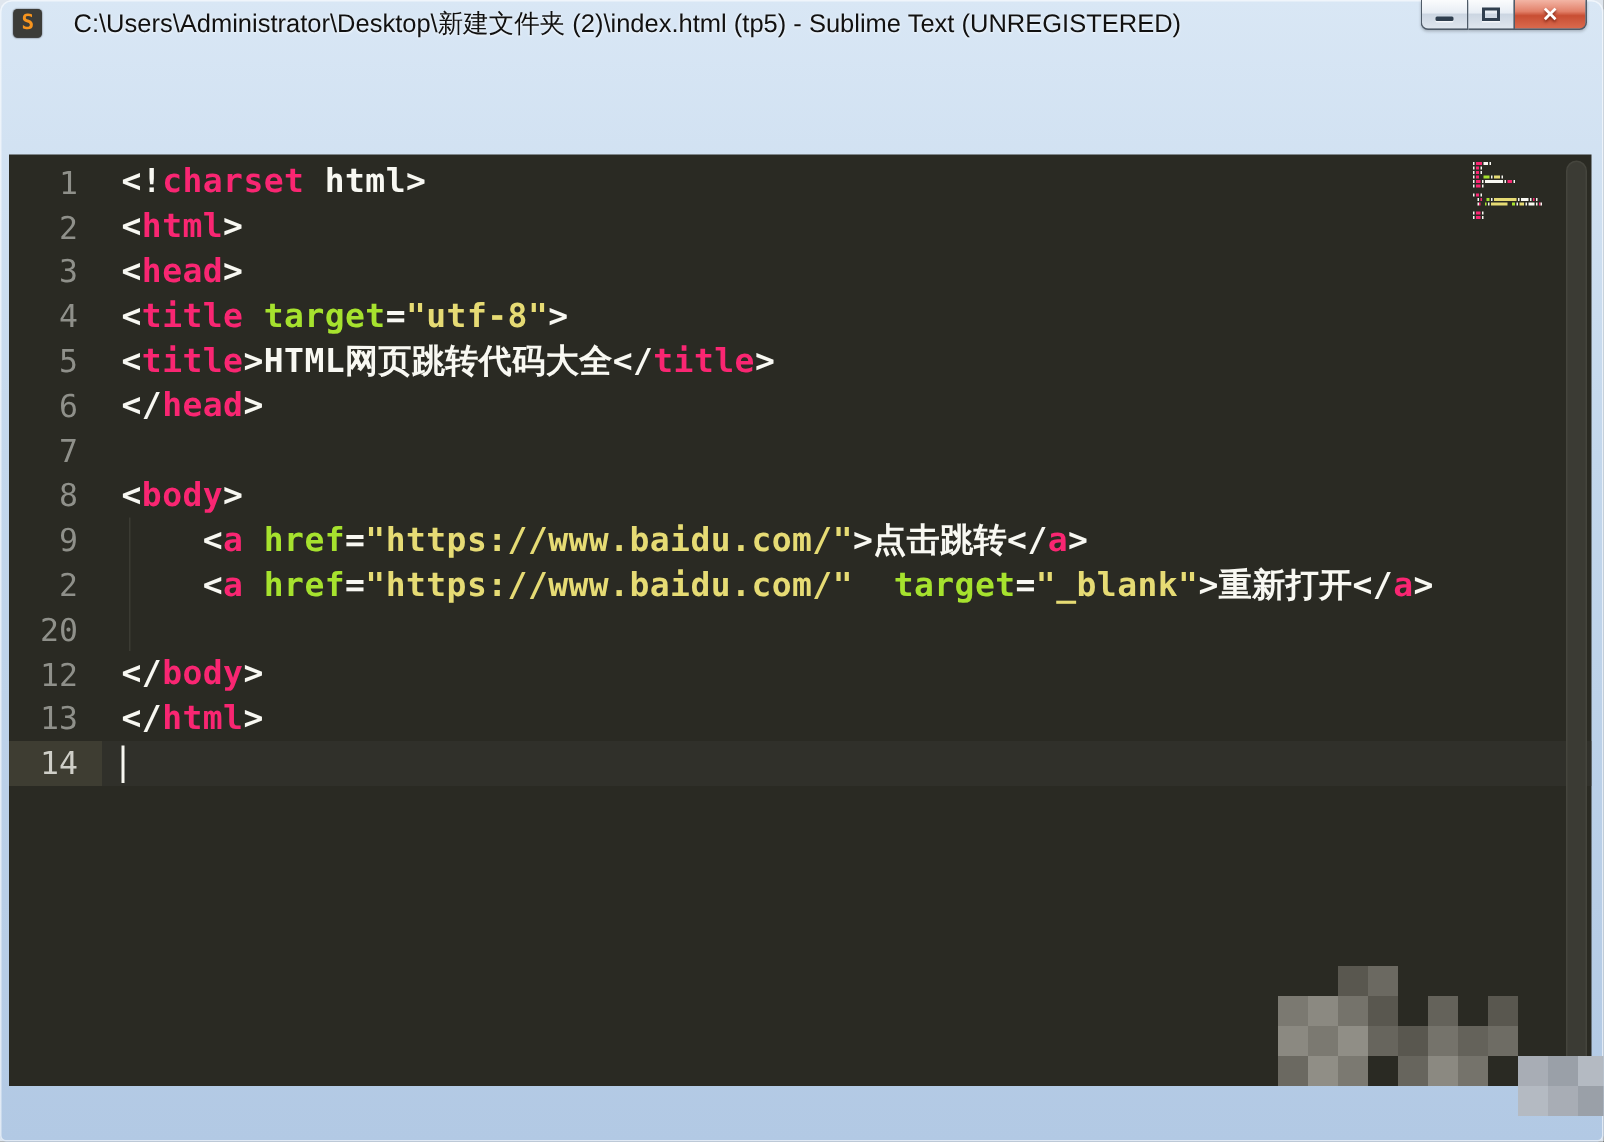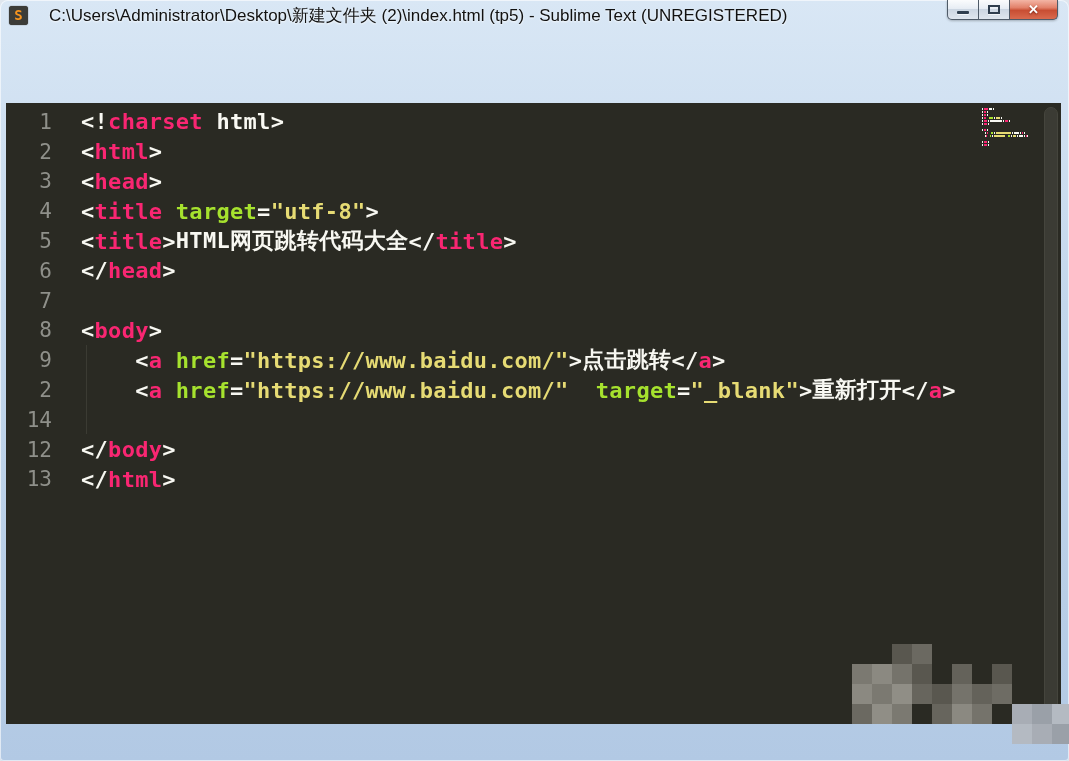--- a/index.html
+++ b/index.html
@@ -133,30 +133,34 @@
         </div>
         <div class="row">
           <div class="gut">9</div>
           <div class="codecell"><span style="color: rgb(248, 248, 242);">    </span><span style="color: rgb(248, 248, 242);">&lt;</span><span style="color: rgb(249, 38, 114);">a</span><span style="color: rgb(248, 248, 242);"> </span><span style="color: rgb(166, 226, 46);">href</span><span style="color: rgb(248, 248, 242);">=</span><span style="color: rgb(230, 219, 116);">"https://www.baidu.com/"</span><span style="color: rgb(248, 248, 242);">&gt;</span><span style="color: rgb(248, 248, 242);">点击跳转</span><span style="color: rgb(248, 248, 242);">&lt;/</span><span style="color: rgb(249, 38, 114);">a</span><span style="color: rgb(248, 248, 242);">&gt;</span></div>
         </div>
         <div class="row">
           <div class="gut">2</div>
           <div class="codecell"><span style="color: rgb(248, 248, 242);">    </span><span style="color: rgb(248, 248, 242);">&lt;</span><span style="color: rgb(249, 38, 114);">a</span><span style="color: rgb(248, 248, 242);"> </span><span style="color: rgb(166, 226, 46);">href</span><span style="color: rgb(248, 248, 242);">=</span><span style="color: rgb(230, 219, 116);">"https://www.baidu.com/"</span><span style="color: rgb(248, 248, 242);">  </span><span style="color: rgb(166, 226, 46);">target</span><span style="color: rgb(248, 248, 242);">=</span><span style="color: rgb(230, 219, 116);">"_blank"</span><span style="color: rgb(248, 248, 242);">&gt;</span><span style="color: rgb(248, 248, 242);">重新打开</span><span style="color: rgb(248, 248, 242);">&lt;/</span><span style="color: rgb(249, 38, 114);">a</span><span style="color: rgb(248, 248, 242);">&gt;</span></div>
         </div>
         <div class="row">
-          <div class="gut">14</div>
+          <div class="gut">20</div>
           <div class="codecell"></div>
         </div>
         <div class="row">
           <div class="gut">12</div>
           <div class="codecell"><span style="color: rgb(248, 248, 242);">&lt;/</span><span style="color: rgb(249, 38, 114);">body</span><span style="color: rgb(248, 248, 242);">&gt;</span></div>
         </div>
         <div class="row">
           <div class="gut">13</div>
           <div class="codecell"><span style="color: rgb(248, 248, 242);">&lt;/</span><span style="color: rgb(249, 38, 114);">html</span><span style="color: rgb(248, 248, 242);">&gt;</span></div>
+        </div>
+        <div class="row current">
+          <div class="gut">14</div>
+          <div class="codecell"><span class="cursor"></span></div>
         </div>
       </div>
     <div class="minimap" id="minimap">
         <div class="mm-row">
           <div class="mm-seg" style="width: 1.2px; background: rgb(248, 248, 242);"></div>
           <div class="mm-seg" style="width: 4.2px; background: rgb(249, 38, 114);"></div>
           <div class="mm-seg" style="width: 3px; background: rgb(248, 248, 242);"></div>
           <div class="mm-seg" style="width: 1px; background: rgb(248, 248, 242);"></div>
         </div>
         <div class="mm-row">

